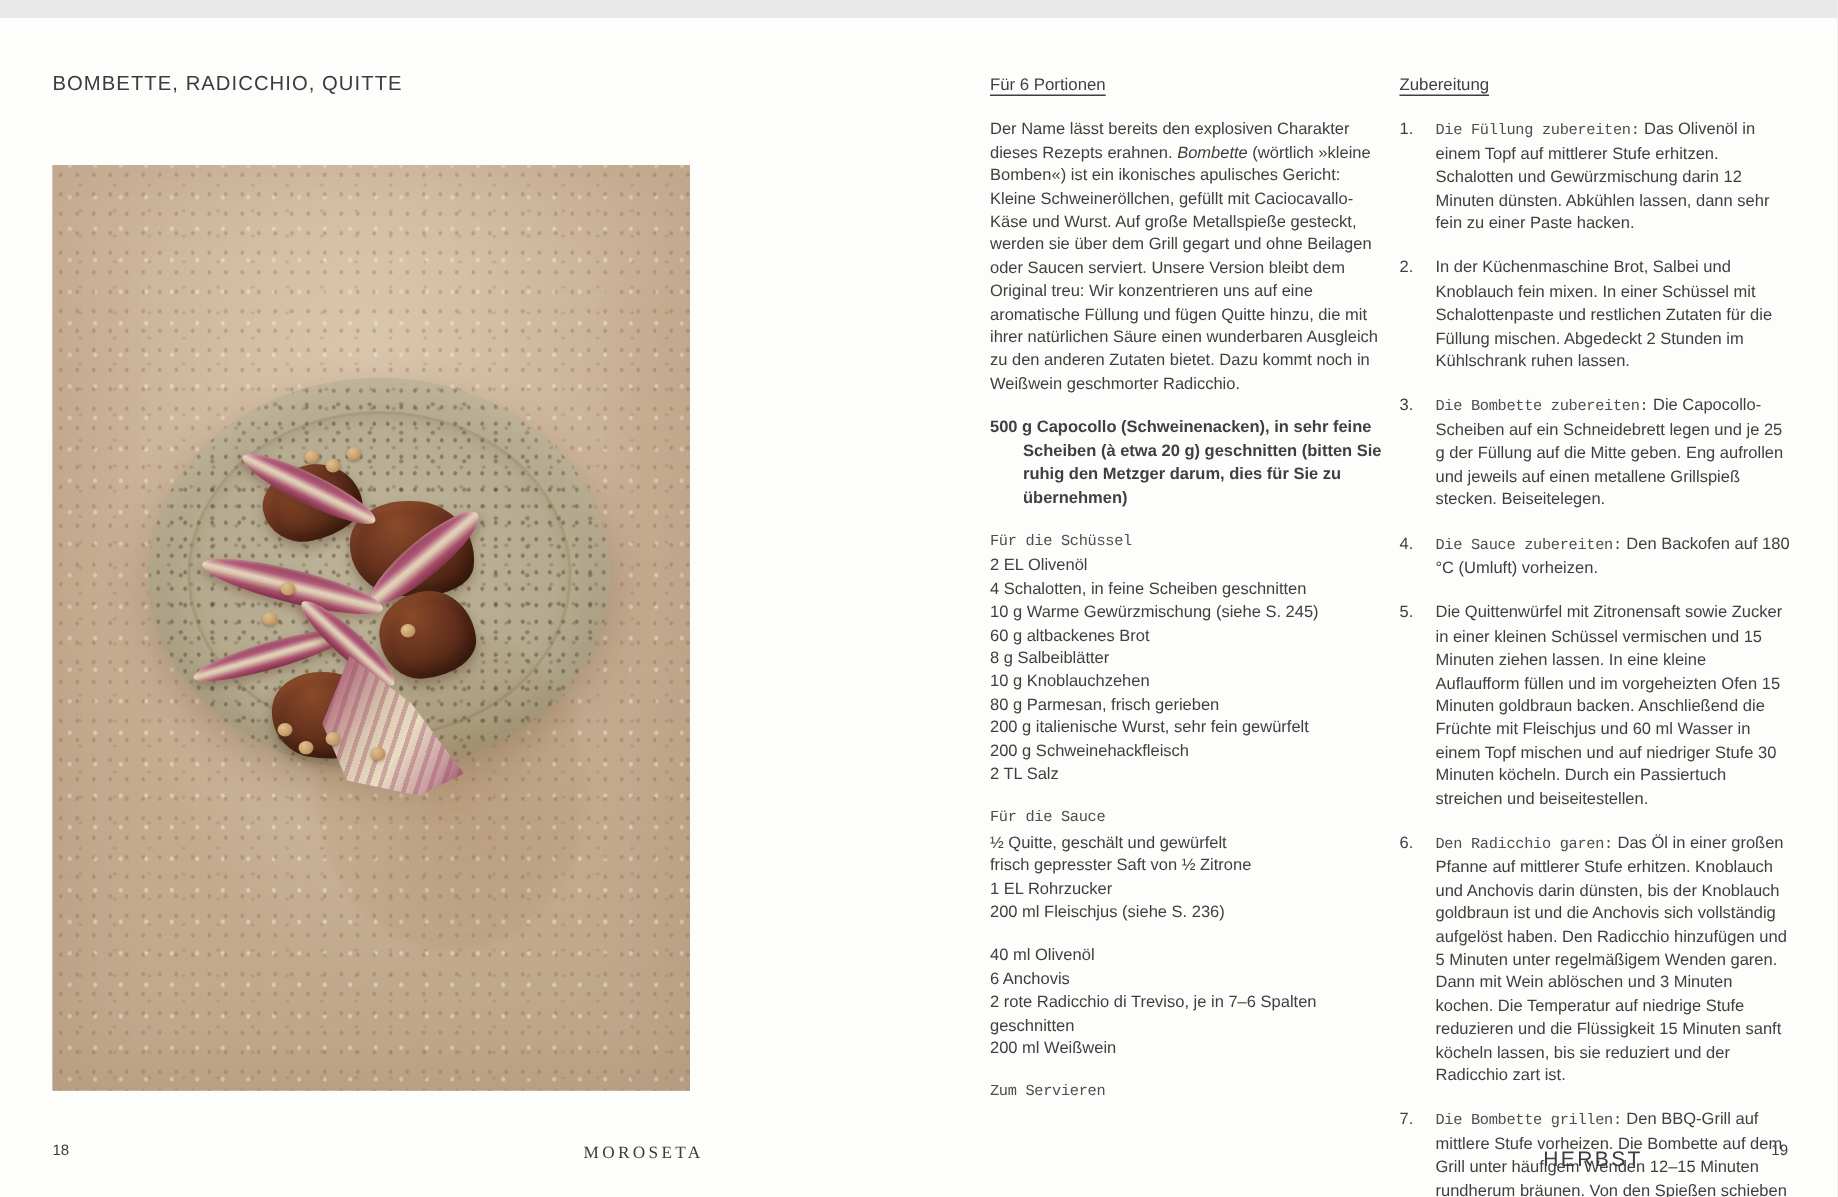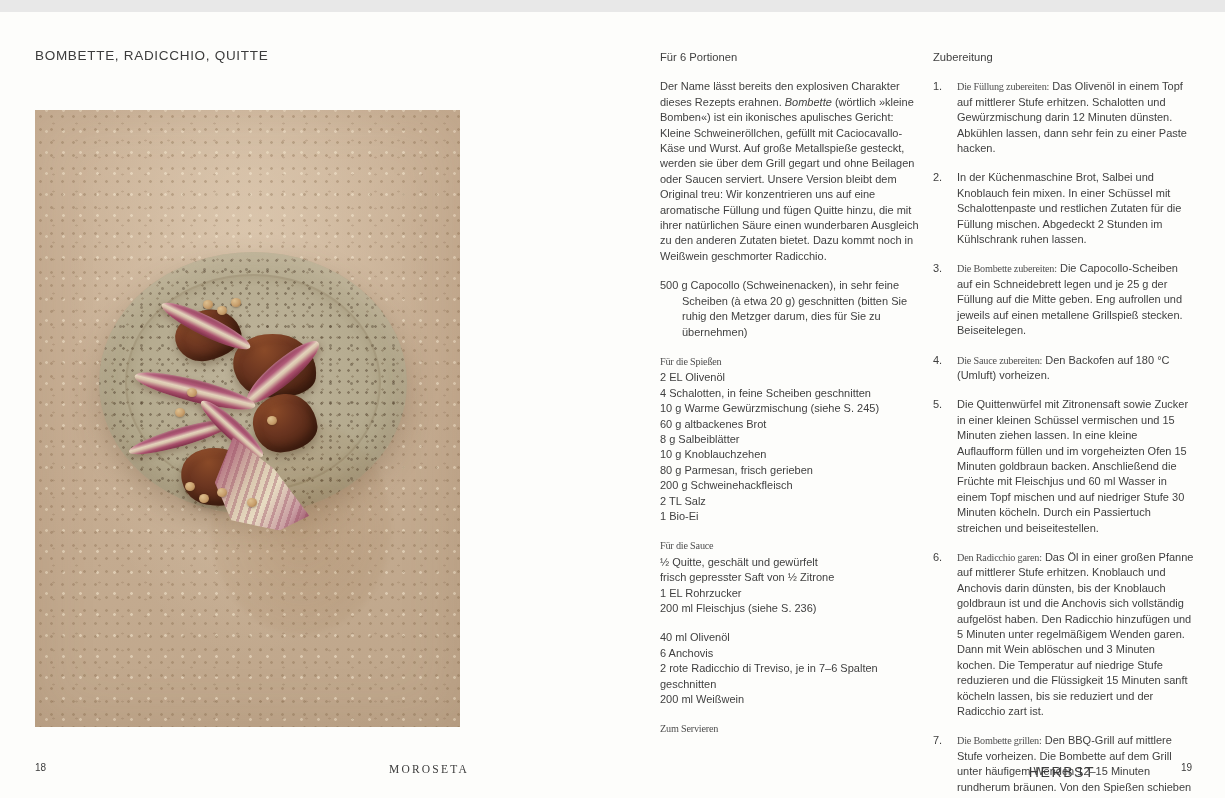--- a/index.html
+++ b/index.html
@@ -80,27 +80,27 @@
   }
   .footer-herbst{
     position:absolute;top:752px;left:1062px;transform:translateX(-50%);
     font-size:14px;letter-spacing:1.6px;color:#3c3c3c;
   }
   
   .col{position:absolute;top:38px;font-size:11px;line-height:15.4px;color:#3f3f3f;}
   .col-mid{left:660px;width:266px;}
   .col-right{left:933px;width:262px;}
   .uhead{
-    text-underline-offset:3px;text-decoration-thickness:1px;
+    text-decoration:underline;text-underline-offset:3px;text-decoration-thickness:1px;
     margin:0 0 14px 0;font-size:11.2px;font-weight:500;
   }
   .intro{margin:0 0 14px 0;}
   .intro em{font-style:italic;}
-  .base-ing{margin:0 0 14px 0;padding-left:22px;text-indent:-22px;}
-  .mono{font-family:Liberation Serif, serif;font-size:10.2px;color:#4e4e4e;letter-spacing:-.2px;}
+  .base-ing{margin:0 0 14px 0;padding-left:22px;text-indent:-22px;font-weight:bold;}
+  .mono{font-family:Liberation Mono, monospace;font-size:10.2px;color:#4e4e4e;letter-spacing:-.2px;}
   .ing-group{margin:0 0 14px 0;}
   .ing-group .mono{display:block;margin-bottom:1px;}
   .step{display:flex;margin:0 0 14px 0;}
   .step-num{width:24px;flex:0 0 24px;}
   .step-text{flex:1;}
 </style>
 </head>
 <body>
 
 <div class="spread">
@@ -142,32 +142,32 @@
 
   <div class="col col-mid">
     <div class="uhead">Für 6 Portionen</div>
 
     <p class="intro"><span>Der Name lässt bereits den explosiven Charakter dieses Rezepts erahnen. </span><em>Bombette</em><span> (wörtlich »kleine Bomben«) ist ein ikonisches apulisches Gericht: Kleine Schweineröllchen, gefüllt mit Caciocavallo-Käse und Wurst. Auf große Metallspieße gesteckt, werden sie über dem Grill gegart und ohne Beilagen oder Saucen serviert. Unsere Version bleibt dem Original treu: Wir konzentrieren uns auf eine aromatische Füllung und fügen Quitte hinzu, die mit ihrer natürlichen Säure einen wunderbaren Ausgleich zu den anderen Zutaten bietet. Dazu kommt noch in Weißwein geschmorter Radicchio.</span></p>
 
 
     <div class="base-ing">500 g Capocollo (Schweinenacken), in sehr feine Scheiben (à etwa 20 g) geschnitten (bitten Sie ruhig den Metzger darum, dies für Sie zu übernehmen)</div>
 
     <div class="ing-group">
-      <span class="mono">Für die Spießen</span>
+      <span class="mono">Für die Schüssel</span>
       <div>
           <div>2 EL Olivenöl</div>
           <div>4 Schalotten, in feine Scheiben geschnitten</div>
           <div>10 g Warme Gewürzmischung (siehe S. 245)</div>
           <div>60 g altbackenes Brot</div>
           <div>8 g Salbeiblätter</div>
           <div>10 g Knoblauchzehen</div>
           <div>80 g Parmesan, frisch gerieben</div>
+          <div>200 g italienische Wurst, sehr fein gewürfelt</div>
           <div>200 g Schweinehackfleisch</div>
           <div>2 TL Salz</div>
-          <div>1 Bio-Ei</div>
         </div>
     </div>
 
     <div class="ing-group">
       <span class="mono">Für die Sauce</span>
       <div>
           <div>½ Quitte, geschält und gewürfelt</div>
           <div>frisch gepresster Saft von ½ Zitrone</div>
           <div>1 EL Rohrzucker</div>
           <div>200 ml Fleischjus (siehe S. 236)</div>

